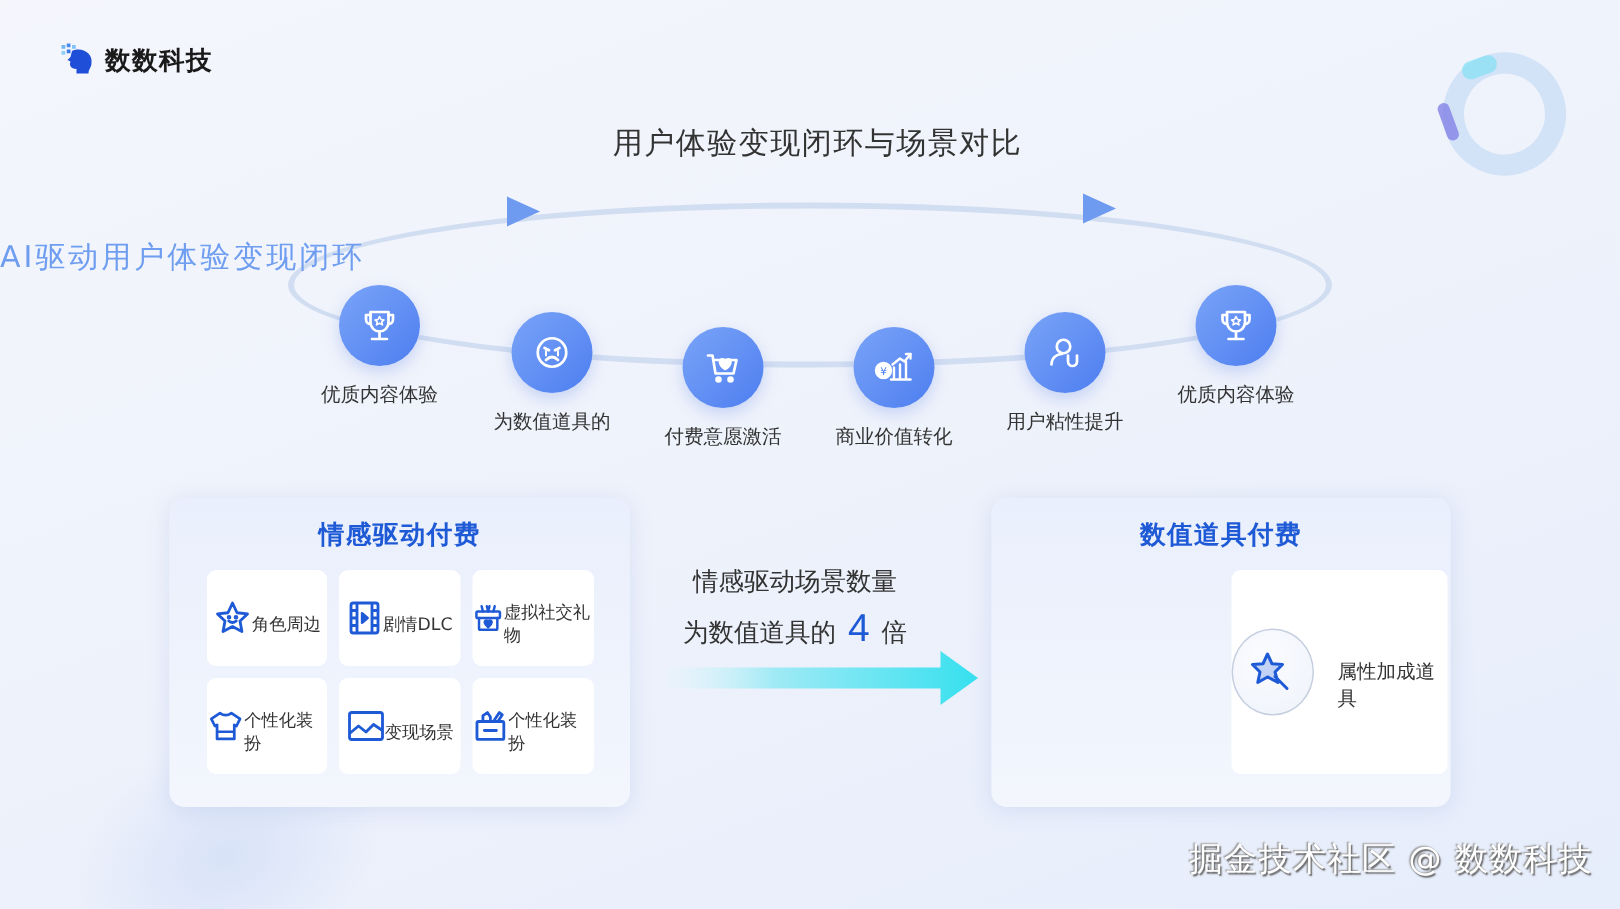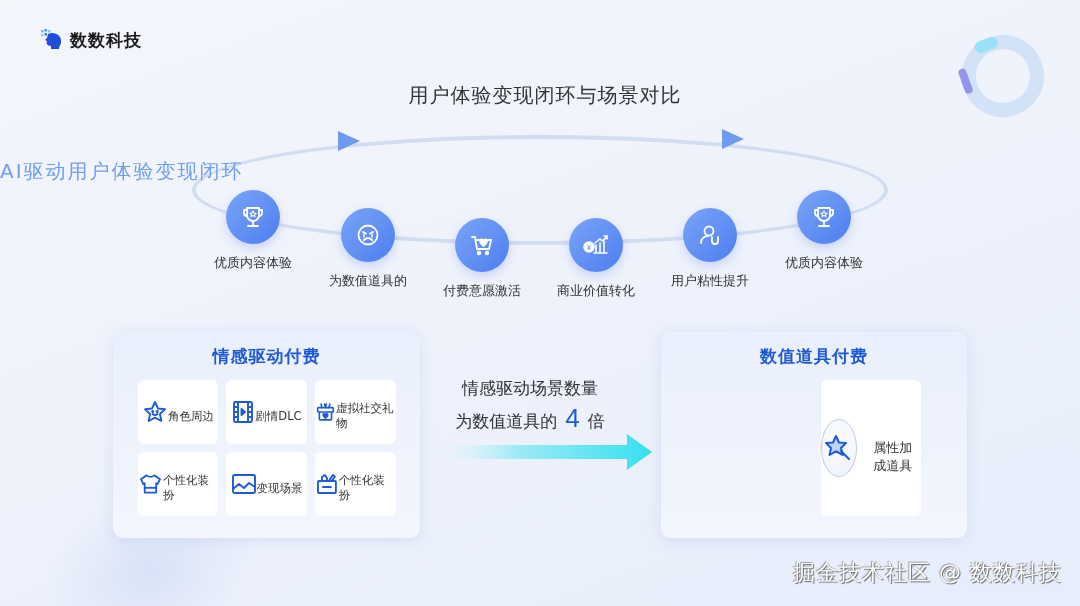--- a/index.html
+++ b/index.html
@@ -272,21 +272,21 @@
       <stop offset="1" stop-color="#36e0ef"></stop>
     </linearGradient>
   </defs>
   <path d="M0 11 H182 V0 L207 18 L182 36 V25 H0 Z" fill="url(#arrGrad)"></path>
 </svg>
 
 <div class="abs panel" style="left:661px; top:332px; width:306px; height:206px;">
   <div class="panel-title" style="margin-top:13px;">数值道具付费</div>
 
 
-  <div class="abs card" style="left:160px; top:48px; width:100px; height:136px;gap:16px;">
+  <div class="abs card" style="left:160px; top:48px; width:144px; height:136px;gap:16px;">
     <div class="icon-ring">
       <svg width="30" height="30" viewBox="0 0 30 30" fill="none" stroke="#1f5ad6" stroke-width="2" stroke-linejoin="round" stroke-linecap="round">
         <path d="M12 3 L15 9.5 L22 10 L17 15 L19 22 L12 18.3 L5.5 22 L7 15 L2 10 L9 9.5 Z" fill="#1f5ad6" fill-opacity="0.25"></path>
         <path d="M17 18 L25 26"></path>
       </svg>
     </div>
     <div class="big-card-label">属性加成道具</div>
   </div>
 </div>
 

